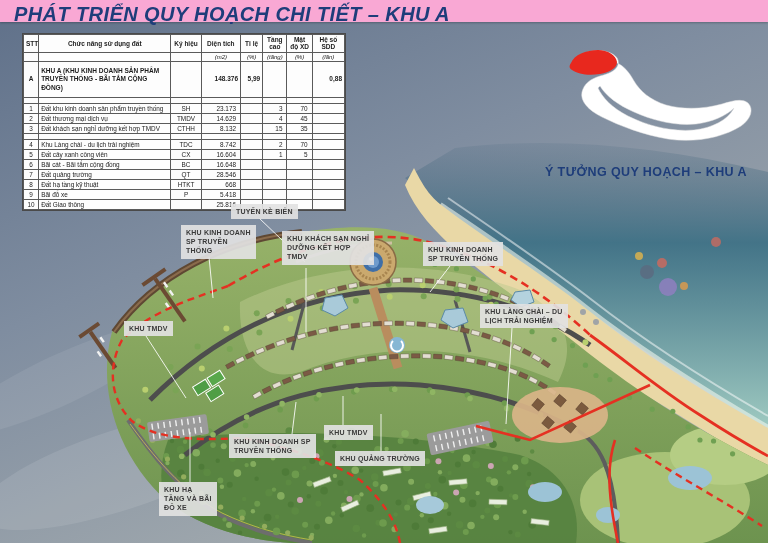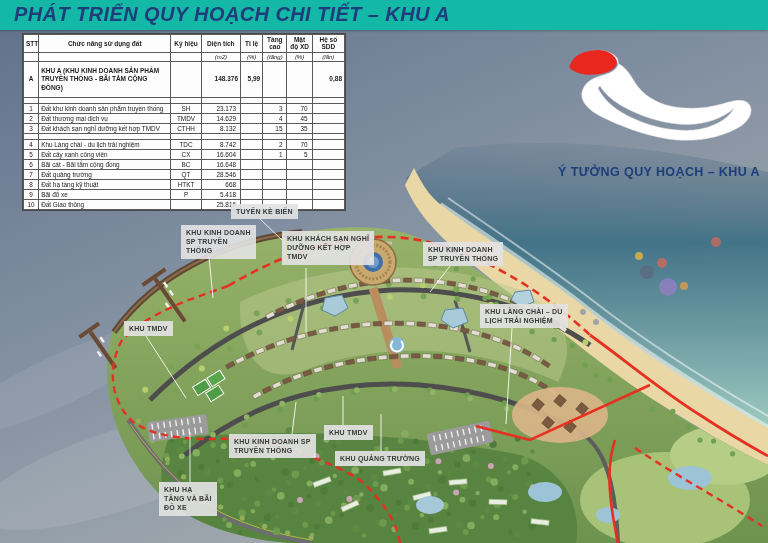--- a/index.html
+++ b/index.html
@@ -1,39 +1,39 @@
 <!DOCTYPE html>
 <html><head>
 <meta charset="utf-8">
 <style>
   html,body{margin:0;padding:0;}
   body{
     width:768px;height:543px;position:relative;overflow:hidden;
     font-family:"Liberation Sans",sans-serif;background:#7e8c9e;
   }
   #scene{position:absolute;left:0;top:0;z-index:0;}
-  .header{position:absolute;left:0;top:0;width:768px;height:30px;background:#14b8a6;
+  .header{position:absolute;left:0;top:0;width:768px;height:22px;background:#f9a8d4;
     z-index:5;box-shadow:0 1px 2px rgba(0,0,0,.25);}
   .title{position:absolute;left:14px;top:3px;font-size:20px;font-weight:bold;font-style:italic;
     color:#1e3d7a;letter-spacing:.4px;white-space:nowrap;}
   .table-wrap{position:absolute;left:22px;top:33px;width:322px;background:#fdfdfd;
     border:1px solid #4a4a4a;z-index:4;}
   table{border-collapse:collapse;width:100%;font-size:6.4px;color:#1c1c1c;table-layout:fixed;}
   th,td{border:.75px solid #5a5a5a;padding:1px 2px;vertical-align:middle;overflow:hidden;}
   th{font-size:6.5px;text-align:center;line-height:1.15;}
   tr.units td{font-style:italic;font-size:6px;text-align:center;padding:1px 0;}
   tr.summary td{font-weight:bold;font-size:6.5px;padding:5px 2px;line-height:1.3;}
   tr.spacer td{height:5px;padding:0;}
   td.nm{text-align:left;}
   td.ctr{text-align:center;}
   td.num{text-align:right;padding-right:4px;}
   .map-label{position:absolute;background:rgba(226,226,226,.92);color:#3a3a3a;
     font-weight:bold;font-size:7px;line-height:1.32;padding:3px 5px;white-space:pre-line;
     letter-spacing:.2px;z-index:6;}
-  .inset-caption{position:absolute;left:545px;top:165px;width:215px;text-align:right;
+  .inset-caption{position:absolute;left:545px;top:165px;width:215px;
     font-size:12.5px;font-weight:bold;color:#1e3d7a;letter-spacing:.4px;z-index:6;white-space:nowrap;}
 </style>
 </head>
 <body>
 
 <svg id="scene" width="768" height="543" viewBox="0 0 768 543">
   <defs>
     <linearGradient id="gWater" x1="0" y1="0" x2=".6" y2="1">
       <stop offset="0" stop-color="#5f7089"></stop>
       <stop offset=".45" stop-color="#7f8da0"></stop>

